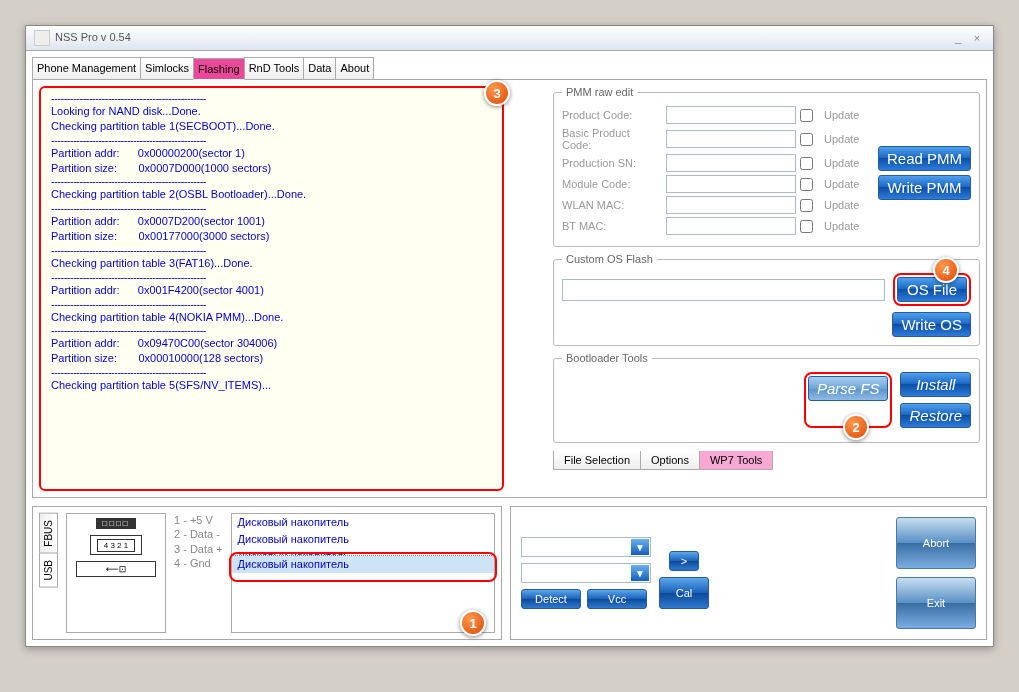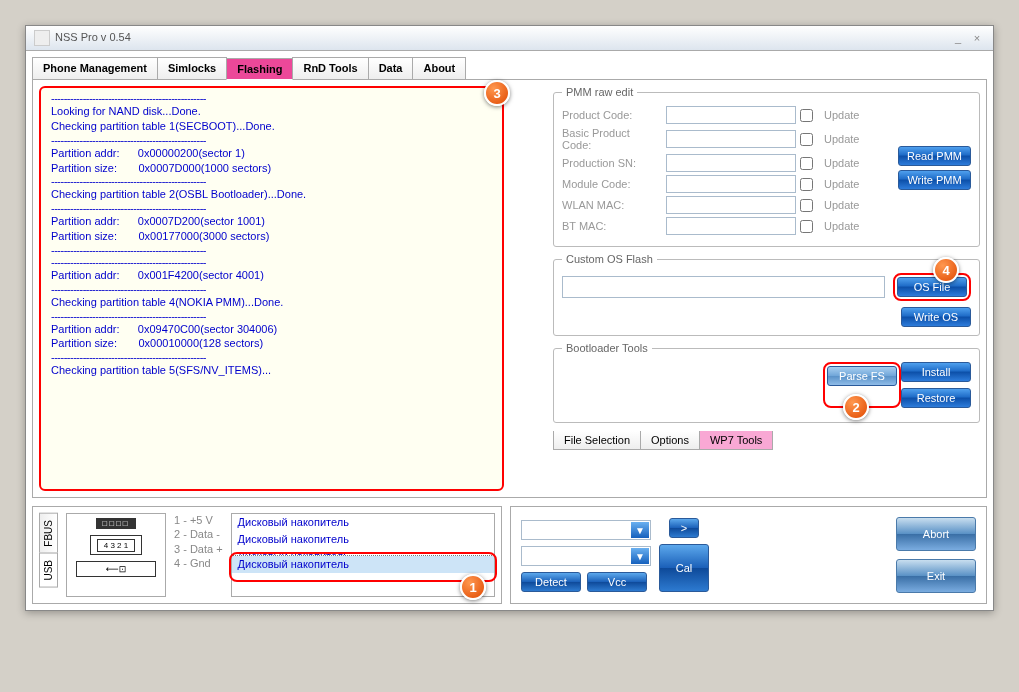--- a/index.html
+++ b/index.html
@@ -3,62 +3,62 @@
 <meta charset="utf-8">
 <style>
 * { box-sizing: border-box; margin: 0; padding: 0; font-family: Tahoma, sans-serif; font-size: 11px; }
 body { background: #d4d0c8; padding: 25px; }
 .window { background: #fff; border: 1px solid #888; box-shadow: 0 2px 8px rgba(0,0,0,0.3); }
 .titlebar { background: linear-gradient(to bottom, #fff, #dde5ee); padding: 4px 8px; color: #555; display: flex; justify-content: space-between; align-items: center; border-bottom: 1px solid #aaa; }
 .titlebar-icon { width: 16px; height: 16px; background: #eee; border: 1px solid #ccc; display: inline-block; margin-right: 5px; vertical-align: middle; }
 .titlebar-controls span { display: inline-block; width: 16px; text-align: center; color: #888; cursor: pointer; }
 .content { padding: 6px; }
 .maintabs { display: flex; position: relative; z-index: 2; }
-.maintab { background: linear-gradient(to bottom, #fff, #eee); border: 1px solid #aaa; border-bottom: none; padding: 4px 10px; margin-right: -1px; cursor: pointer; font-weight: bold; }
+.maintab { background: linear-gradient(to bottom, #fff, #eee); border: 1px solid #aaa; border-bottom: none; padding: 4px 4px; margin-right: -1px; cursor: pointer; }
 .maintab.active { background: #ec4899; border-bottom: 1px solid #fff; position: relative; top: 1px; }
 .mainpanel { border: 1px solid #aaa; padding: 6px; background: #fff; display: grid; grid-template-columns: 465px 1fr; gap: 8px; }
 .logpanel { background: #fffff2; border: 1px solid #888; border-left: 2px solid red; border-right: 2px solid red; border-top: 2px solid red; border-bottom: 2px solid red; border-radius: 6px; padding: 4px 10px; font-family: Arial, sans-serif; height: 405px; overflow: hidden; position: relative; }
 .logline { color: #0000cc; line-height: 1.35; font-size: 11px; }
 .logdash { color: #0000cc; letter-spacing: -0.5px; }
 .rightcol { display: flex; flex-direction: column; gap: 6px; margin-left: 41px; }
 fieldset { border: 1px solid #bbb; border-radius: 3px; padding: 8px 8px 8px 8px; position: relative; }
 legend { padding: 0 4px; color: #666; background: #fff; }
 .formrow { display: grid; grid-template-columns: 100px 130px 70px 1fr; gap: 4px; align-items: center; margin-bottom: 3px; }
 .formlabel { color: #999; }
 .txtinput { border: 1px solid #abc; background: #fff; height: 18px; padding: 1px 3px; width: 100%; }
 .chkwrap { display: flex; align-items: center; gap: 11px; color: #999; }
-.btn-blue { background: linear-gradient(to bottom, #4fa0ee 0%, #1e6bc7 45%, #0c4fa8 50%, #2d7cdb 100%); color: #fff; border: 1px solid #2a5a9a; border-radius: 3px; padding: 3px 8px; min-width: 70px; text-align: center; cursor: pointer; font-size: 11px; }
+.btn-blue { background: linear-gradient(to bottom, #4fa0ee 0%, #1e6bc7 45%, #0c4fa8 50%, #2d7cdb 100%); color: #fff; border: 1px solid #2a5a9a; border-radius: 3px; padding: 3px 8px; min-width: 70px; text-align: center; cursor: pointer; font-size: 15px; }
 .btncol { display: flex; flex-direction: column; gap: 4px; position: absolute; right: 8px; top: 10px; }
 .customos-row { display: flex; gap: 8px; align-items: center; margin-bottom: 6px; }
 .customos-input { flex: 1; border: 1px solid #abc; height: 22px; background: #fff; }
-.bootloader-btns { display: flex; justify-content: flex-end; }
+.bootloader-btns { display: flex; gap: 8px; justify-content: flex-end; font-style: italic; }
 .subtabs { display: flex; margin-top: 2px; }
 .subtab { background: linear-gradient(to bottom, #fff, #eee); border: 1px solid #aaa; border-top: none; padding: 3px 10px; margin-right: -1px; cursor: pointer; }
 .subtab.active { background: #f9a8d4; }
 .bottom { display: grid; grid-template-columns: 470px 1fr; gap: 8px; margin-top: 8px; }
 .bottom-left { border: 1px solid #aaa; padding: 6px; display: flex; gap: 8px; background: #fff; }
 .porttabs { display: flex; flex-direction: column; }
 .porttab { writing-mode: vertical-rl; transform: rotate(180deg); border: 1px solid #aaa; padding: 6px 3px; background: linear-gradient(to right, #fff, #eee); cursor: pointer; margin-bottom: -1px; font-size: 10px; }
 .porttab.active { background: #fff; }
 .portbox { border: 1px solid #aaa; width: 100px; padding: 4px; background: #fff; display: flex; flex-direction: column; align-items: center; gap: 6px; }
 .pinlabels { color: #888; font-size: 10px; line-height: 1.3; }
 .disklist { border: 1px solid #aaa; flex: 1; background: #fff; position: relative; }
 .diskitem { padding: 2px 6px; color: #0000cc; cursor: pointer; border-bottom: 1px dotted transparent; }
 .diskitem.sel { background: #cde4f7; }
 .disk-outline { position: absolute; border: 2px solid red; border-radius: 8px; left: -3px; right: -3px; top: 38px; height: 30px; pointer-events: none; }
 .bottom-right { border: 1px solid #aaa; padding: 10px; display: flex; gap: 10px; align-items: center; justify-content: space-between; background: #fff; }
 .dropdowns { display: flex; flex-direction: column; gap: 6px; }
 .dd { width: 130px; height: 20px; border: 1px solid #abc; background: #fff; position: relative; }
 .dd::after { content: ''; position: absolute; right: 1px; top: 1px; width: 18px; height: 16px; background: linear-gradient(to bottom, #6ab0f0, #1560bd); }
 .ddarrow { position: absolute; right: 5px; top: 4px; color: #fff; z-index: 1; font-size: 10px; }
 .btngroup { display: flex; gap: 6px; }
-.bigcal { background: linear-gradient(to bottom, #5ca8ec, #1a5fb8 50%, #0e4a9a 51%, #2d7ad0); color: #fff; width: 50px; height: 48px; display: flex; align-items: center; justify-content: center; border: 1px solid #2a5a9a; border-radius: 3px; cursor: pointer; }
+.bigcal { background: linear-gradient(to bottom, #5ca8ec, #1a5fb8 50%, #0e4a9a 51%, #2d7ad0); color: #fff; width: 50px; height: 32px; display: flex; align-items: center; justify-content: center; border: 1px solid #2a5a9a; border-radius: 3px; cursor: pointer; }
 .btn-small { background: linear-gradient(to bottom, #5ca8ec, #1a5fb8 50%, #0e4a9a 51%, #2d7ad0); color: #fff; padding: 3px 10px; border: 1px solid #2a5a9a; border-radius: 3px; min-width: 60px; text-align: center; cursor: pointer; }
 .rightbtns { display: flex; flex-direction: column; gap: 8px; }
-.btn-wide { background: linear-gradient(to bottom, #c8deef, #5890c5 50%, #3a6fa6 51%, #7aace0); color: #fff; padding: 10px 20px; border: 1px solid #4a7aaa; border-radius: 3px; min-width: 80px; text-align: center; cursor: pointer; }
+.btn-wide { background: linear-gradient(to bottom, #c8deef, #5890c5 50%, #3a6fa6 51%, #7aace0); color: #fff; padding: 19px 20px; border: 1px solid #4a7aaa; border-radius: 3px; min-width: 80px; text-align: center; cursor: pointer; }
 .callout { position: absolute; width: 26px; height: 26px; border-radius: 50%; background: radial-gradient(circle at 35% 30%, #ff9850, #e04800); border: 2px solid #fff; box-shadow: 0 1px 4px rgba(0,0,0,0.5); color: #fff; font-weight: bold; display: flex; align-items: center; justify-content: center; font-size: 13px; z-index: 10; }
 .red-outline { border: 2px solid red !important; border-radius: 8px; padding: 2px; }
 .usb-plug { width: 80px; border: 1px solid #333; padding: 2px; text-align: center; font-size: 9px; }
 .pinbar { background: #333; color: #fff; font-size: 8px; padding: 1px 6px; display: inline-block; letter-spacing: 2px; }
 .connector { border: 1px solid #333; padding: 1px 6px; font-size: 8px; display: inline-block; }
 </style>
 </head>
 <body>
 
 <div class="window">
@@ -86,20 +86,21 @@
           <div class="logline">Checking partition table 1(SECBOOT)...Done.</div>
           <div class="logdash">-------------------------------------------------</div>
           <div class="logline"><span>Partition addr:</span>&nbsp;&nbsp;&nbsp;&nbsp;&nbsp;&nbsp;<span>0x00000200(sector 1)</span></div>
           <div class="logline"><span>Partition size:</span>&nbsp;&nbsp;&nbsp;&nbsp;&nbsp;&nbsp;&nbsp;<span>0x0007D000(1000 sectors)</span></div>
           <div class="logdash">-------------------------------------------------</div>
           <div class="logline">Checking partition table 2(OSBL Bootloader)...Done.</div>
           <div class="logdash">-------------------------------------------------</div>
           <div class="logline"><span>Partition addr:</span>&nbsp;&nbsp;&nbsp;&nbsp;&nbsp;&nbsp;<span>0x0007D200(sector 1001)</span></div>
           <div class="logline"><span>Partition size:</span>&nbsp;&nbsp;&nbsp;&nbsp;&nbsp;&nbsp;&nbsp;<span>0x00177000(3000 sectors)</span></div>
           <div class="logdash">-------------------------------------------------</div>
+          <div class="logline">Checking partition table 3(FAT16)...Done.</div>
           <div class="logdash">-------------------------------------------------</div>
           <div class="logline"><span>Partition addr:</span>&nbsp;&nbsp;&nbsp;&nbsp;&nbsp;&nbsp;<span>0x001F4200(sector 4001)</span></div>
           <div class="logdash">-------------------------------------------------</div>
           <div class="logline">Checking partition table 4(NOKIA PMM)...Done.</div>
           <div class="logdash">-------------------------------------------------</div>
           <div class="logline"><span>Partition addr:</span>&nbsp;&nbsp;&nbsp;&nbsp;&nbsp;&nbsp;<span>0x09470C00(sector 304006)</span></div>
           <div class="logline"><span>Partition size:</span>&nbsp;&nbsp;&nbsp;&nbsp;&nbsp;&nbsp;&nbsp;<span>0x00010000(128 sectors)</span></div>
           <div class="logdash">-------------------------------------------------</div>
           <div class="logline">Checking partition table 5(SFS/NV_ITEMS)...</div>
         </div>

